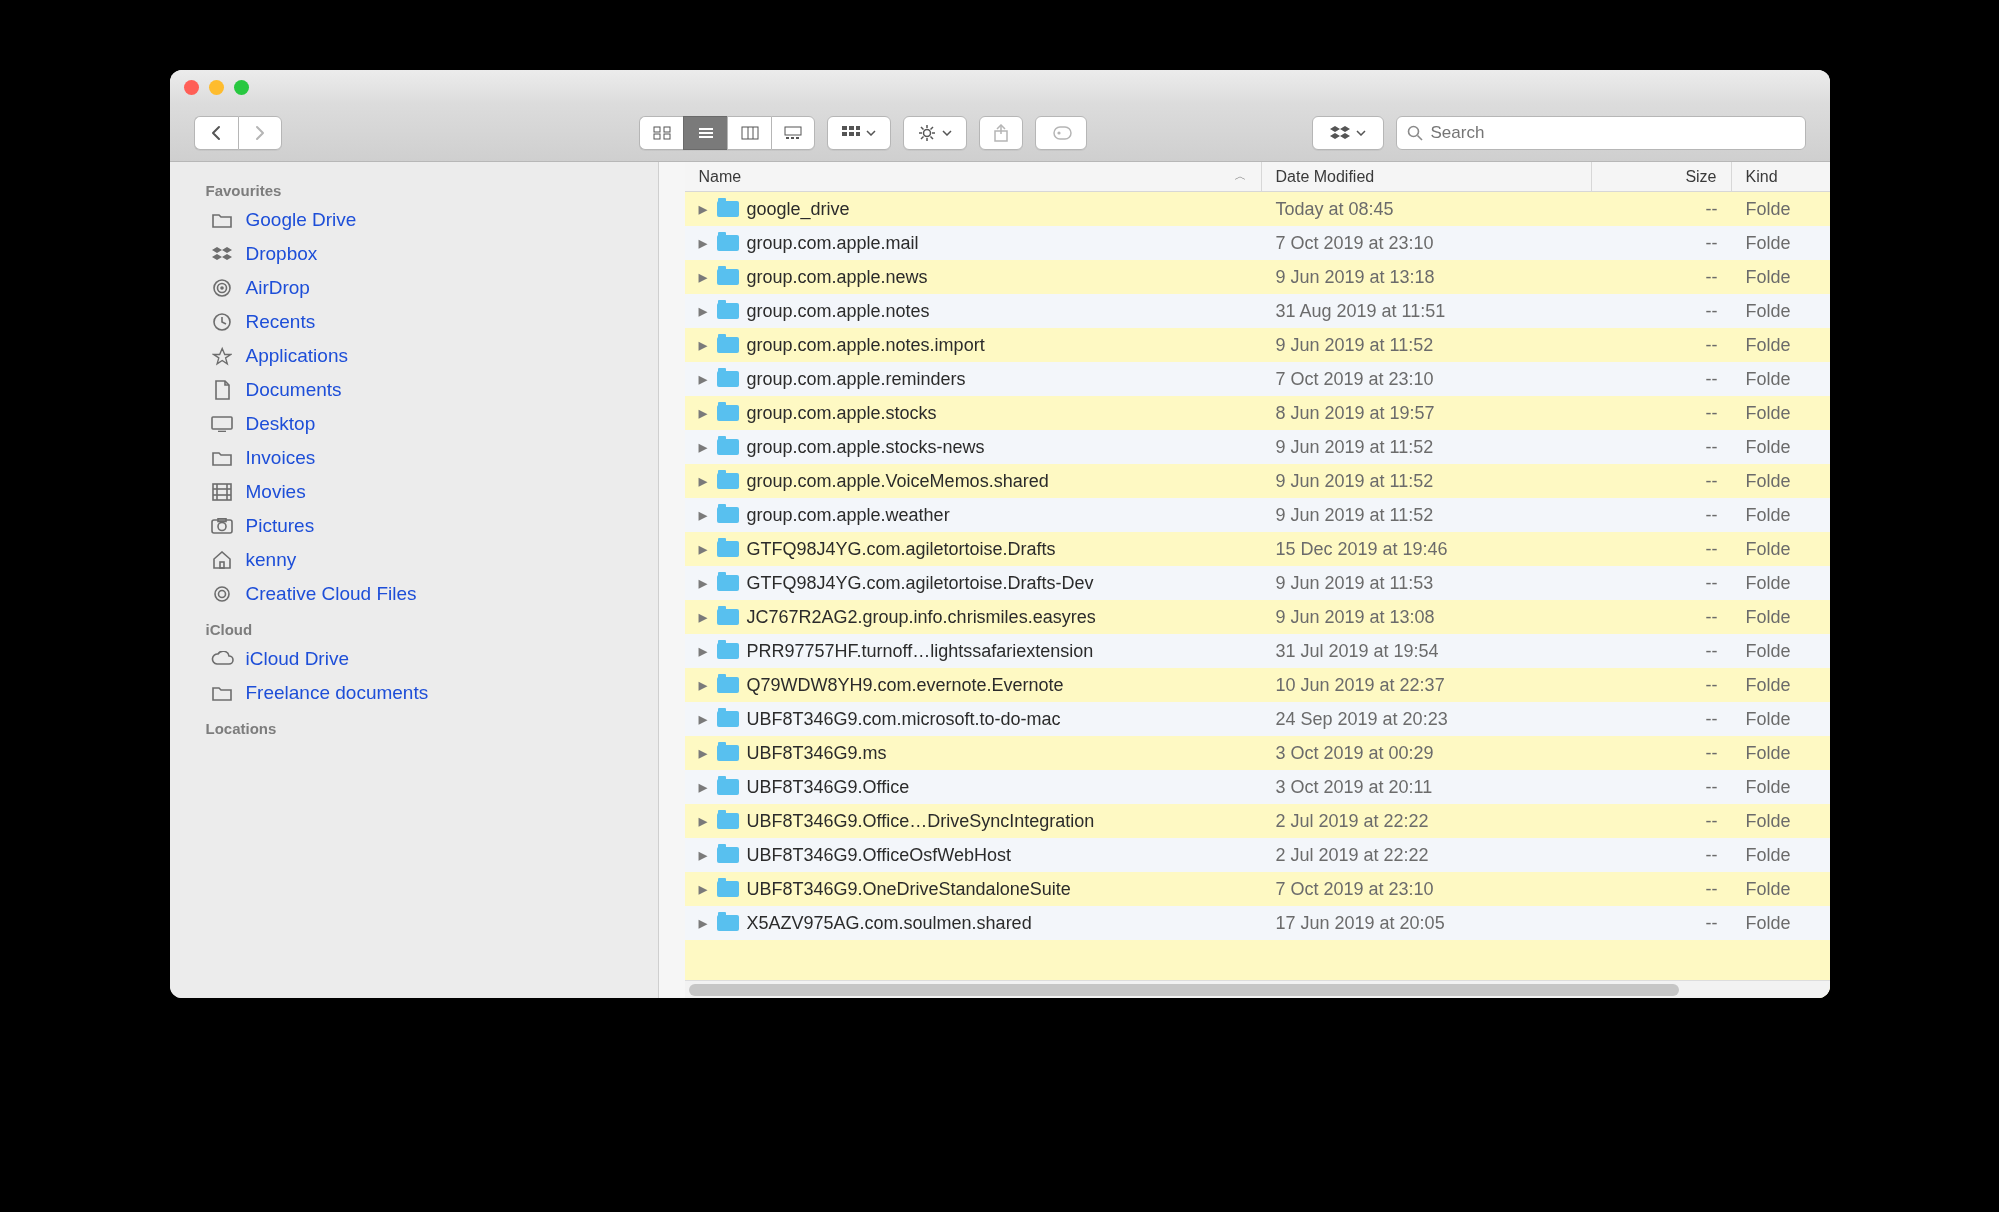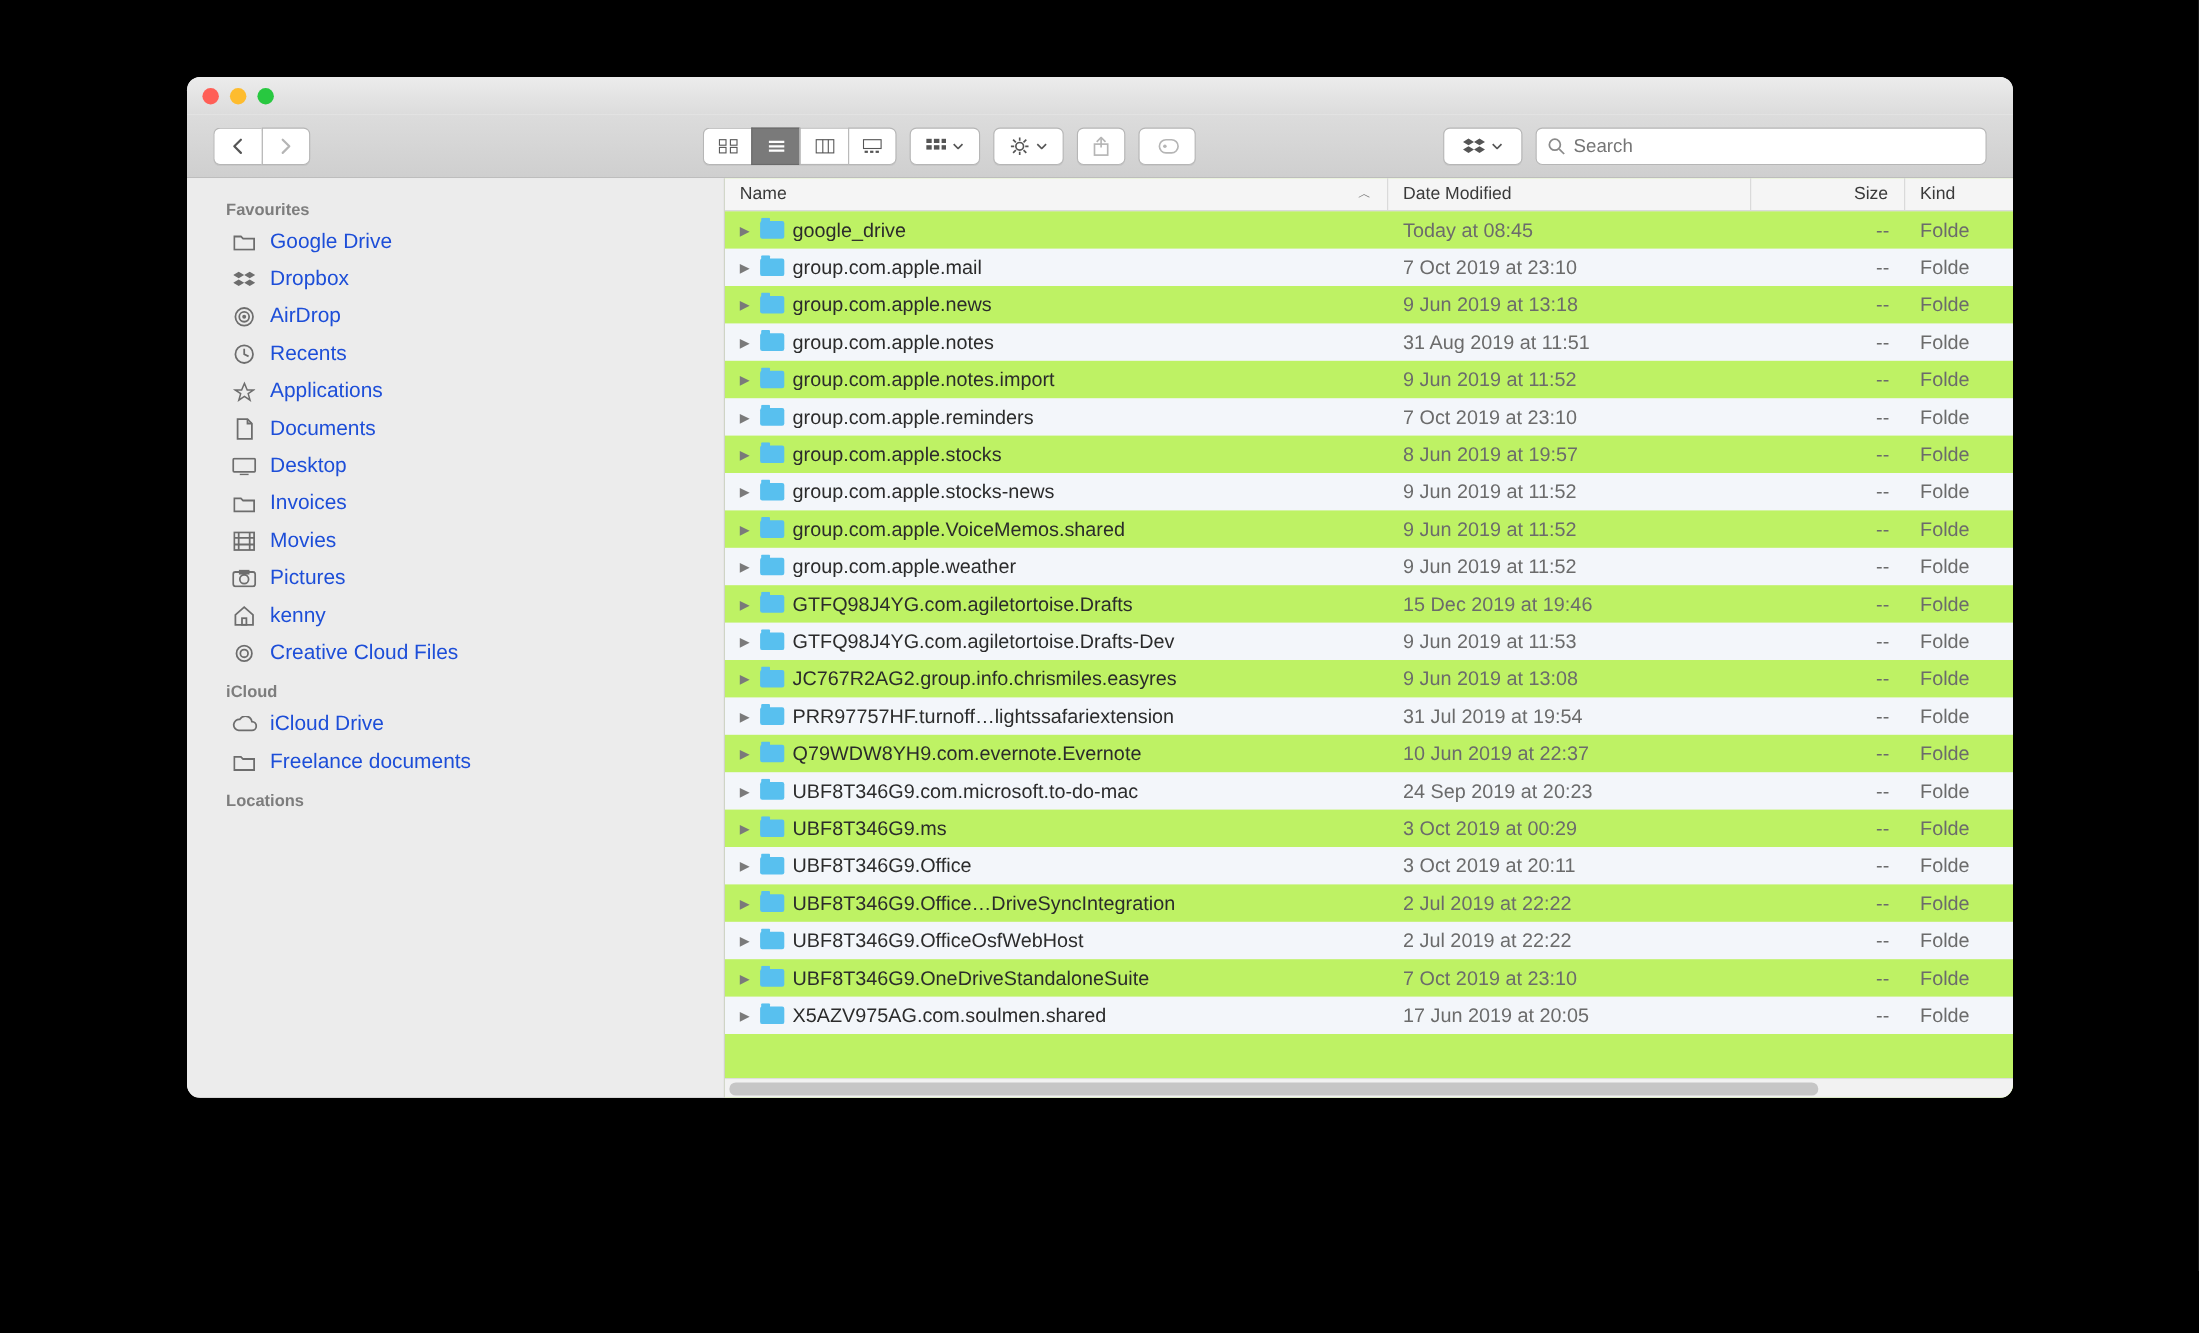--- a/index.html
+++ b/index.html
@@ -66,21 +66,21 @@
   .sidebar{
     width:489px;background:#ececec;border-right:1px solid #cfcfcf;
     overflow:auto;padding:10px 0 20px 16px;
   }
   .side-h{font-size:15px;color:#7d7d7d;font-weight:600;padding:10px 20px 4px;}
   .side-item{
     display:flex;align-items:center;gap:12px;padding:6px 14px 6px 24px;
     font-size:19px;color:#1d4ed8;cursor:default;
   }
   .side-ico{width:24px;display:flex;justify-content:center;color:#6d6d6d;}
-  .content{flex:1;display:flex;flex-direction:column;min-width:0;background:#bef264;}
+  .content{flex:1;display:flex;flex-direction:column;min-width:0;background:#fef9c3;margin-left:26px;}
   .cols{display:flex;align-items:center;height:30px;border-bottom:1px solid #d7d7d7;
     font-size:16px;color:#3a3a3a;background:#f5f5f5;}
   .col{padding:0 14px;border-right:1px solid #d7d7d7;display:flex;align-items:center;height:100%;}
   .col.name{flex:1;justify-content:space-between;}
   .col.date{width:330px;}
   .col.size{width:140px;justify-content:flex-end;}
   .col.kind{width:98px;border-right:none;}
   .rows{flex:1;overflow:hidden;}
   .row{display:flex;align-items:center;height:34px;font-size:18px;color:#2b2b2b;}
   .row:nth-child(even){background:#f3f6fa;}

